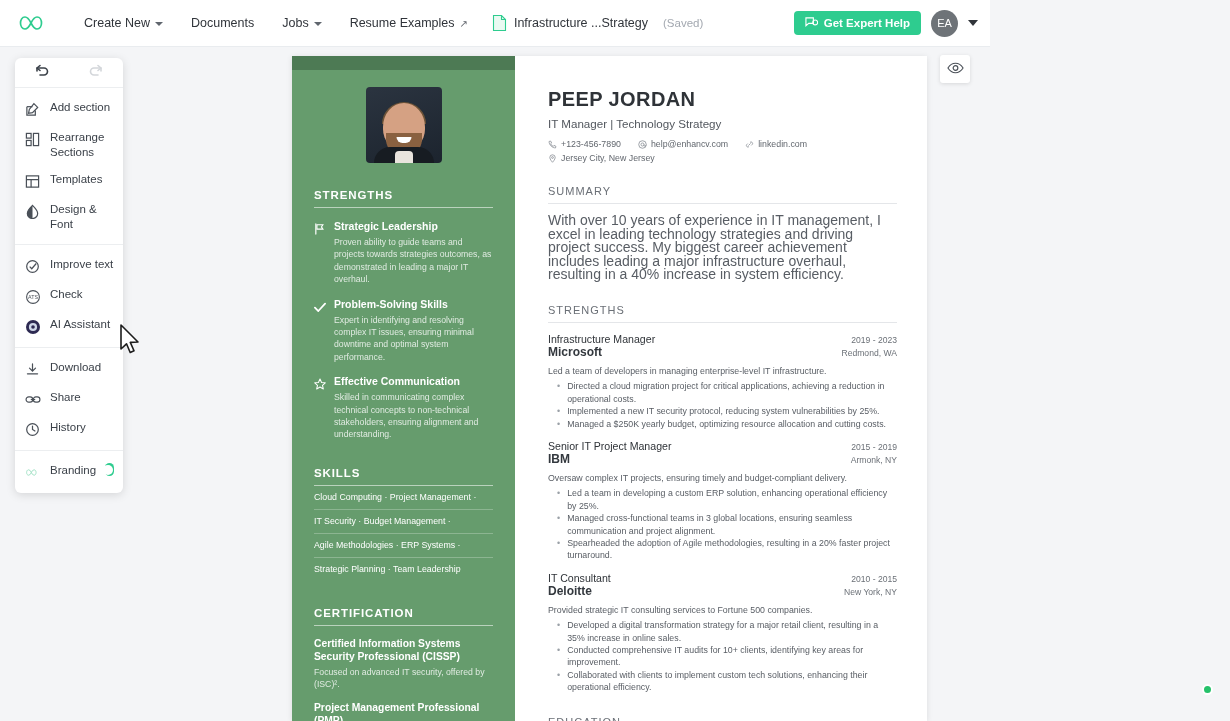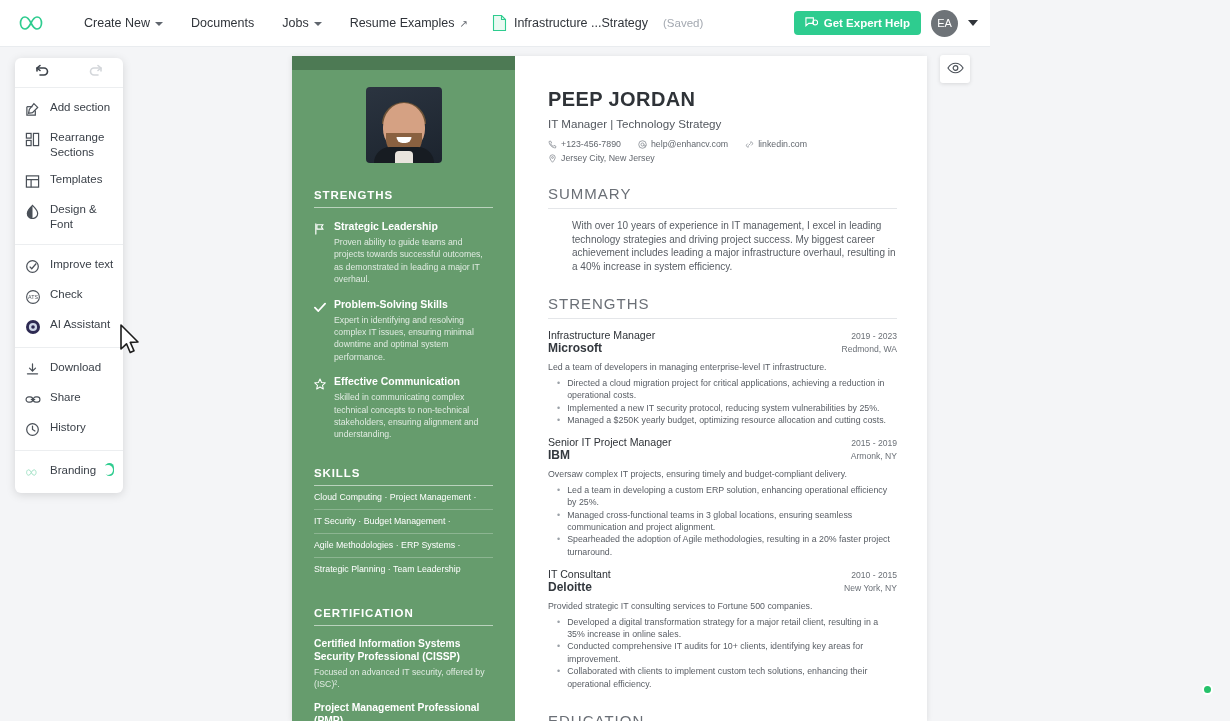--- a/index.html
+++ b/index.html
@@ -121,24 +121,24 @@
   .cert-desc { font-size: 8.7px; line-height: 12px; color: rgba(255,255,255,.80); margin-top: 3px; }
 
   
   .rightcol { flex: 1; padding: 32px 30px 0 33px; color: #3b3f45; }
   .r-name { font-size: 20px; font-weight: bold; letter-spacing: .4px; color: #2f3338; }
   .r-role { font-size: 11.6px; color: #52575e; margin-top: 6px; }
   .r-contacts { margin-top: 9px; display: flex; flex-wrap: wrap; gap: 4px 17px; }
   .r-contact { display: flex; align-items: center; gap: 4px; font-size: 8.8px; color: #62676e; }
   .r-contact .cico { width: 9px; height: 9px; display: inline-flex; align-items: center; justify-content: center; }
 
-  .sec-head { font-size: 15px; letter-spacing: 1px; color: #6a6f76; margin-top: 22px; }
+  .sec-head { font-size: 11px; letter-spacing: 1px; color: #6a6f76; margin-top: 22px; }
   .sec-rule { height: 1px; background: #e4e6e9; margin-top: 6px; }
 
-  .summary-text { font-size: 10px; line-height: 13.6px; color: #585d64; margin-top: 10px; margin-left: 24px; }
+  .summary-text { font-size: 14px; line-height: 13.6px; color: #585d64; margin-top: 10px; }
 
   .job { margin-top: 10px; }
   .job-row { display: flex; justify-content: space-between; align-items: baseline; }
   .job-title { font-size: 10.6px; color: #2f3338; font-weight: normal; }
   .job-date { font-size: 8.6px; color: #6b7077; }
   .job-co { font-size: 12px; color: #33383e; font-weight: bold; }
   .job-loc { font-size: 8.6px; color: #6b7077; }
   .job-sub { font-size: 8.8px; color: #585d64; margin-top: 6px; line-height: 12.4px; }
   .bullets { margin-top: 3px; }
   .bullet { display: flex; gap: 7px; font-size: 8.8px; line-height: 12.4px; color: #585d64; padding-left: 9px; }
@@ -388,21 +388,21 @@
 
       <div class="strength">
         <span class="sico">
           <svg width="11" height="12" viewBox="0 0 12 13">
             <path d="M2 1 v11" fill="none" stroke="#fff" stroke-width="1.3" stroke-linecap="round"></path>
             <path d="M3.2 1.8 h6.5 l-1.6 2.4 1.6 2.4 h-6.5 Z" fill="none" stroke="#fff" stroke-width="1.2"></path>
           </svg>
         </span>
         <div>
           <div class="strength-title">Strategic Leadership</div>
-          <div class="strength-desc">Proven ability to guide teams and projects towards successful outcomes, as demonstrated in leading a major IT overhaul.</div>
+          <div class="strength-desc">Proven ability to guide teams and projects towards strategies outcomes, as demonstrated in leading a major IT overhaul.</div>
         </div>
       </div>
 
       <div class="strength">
         <span class="sico">
           <svg width="12" height="11" viewBox="0 0 13 11">
             <path d="M1 5.6 L4.7 9.3 L12 1.4" fill="none" stroke="#fff" stroke-width="1.9" stroke-linecap="round" stroke-linejoin="round"></path>
           </svg>
         </span>
         <div>

